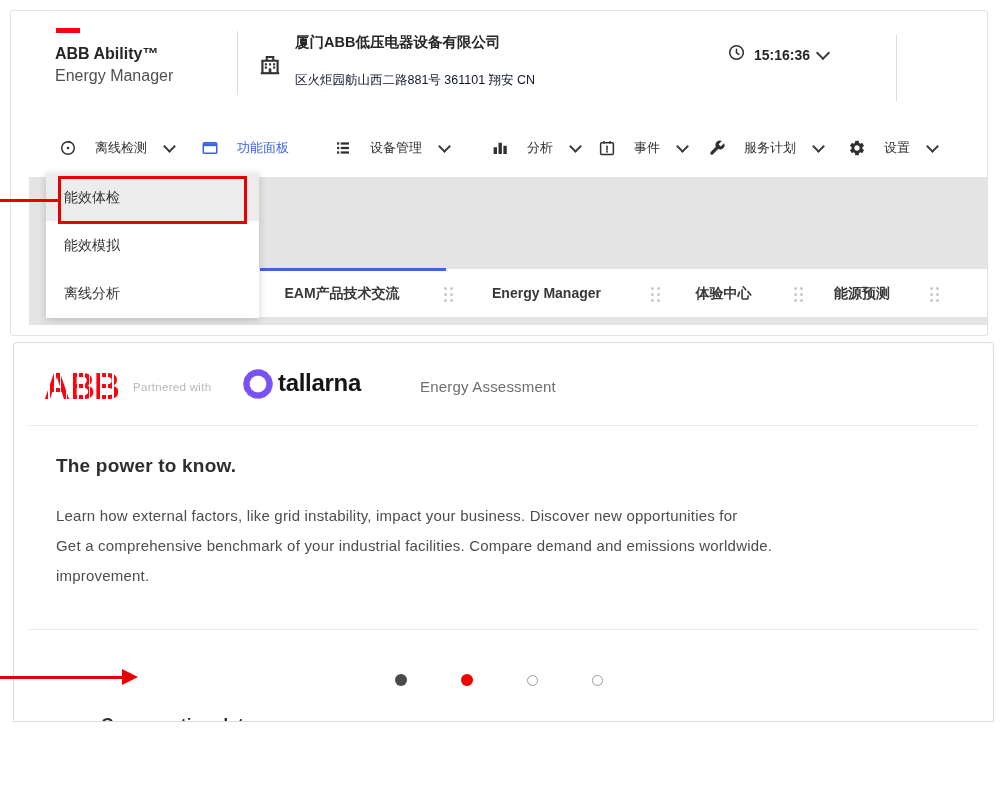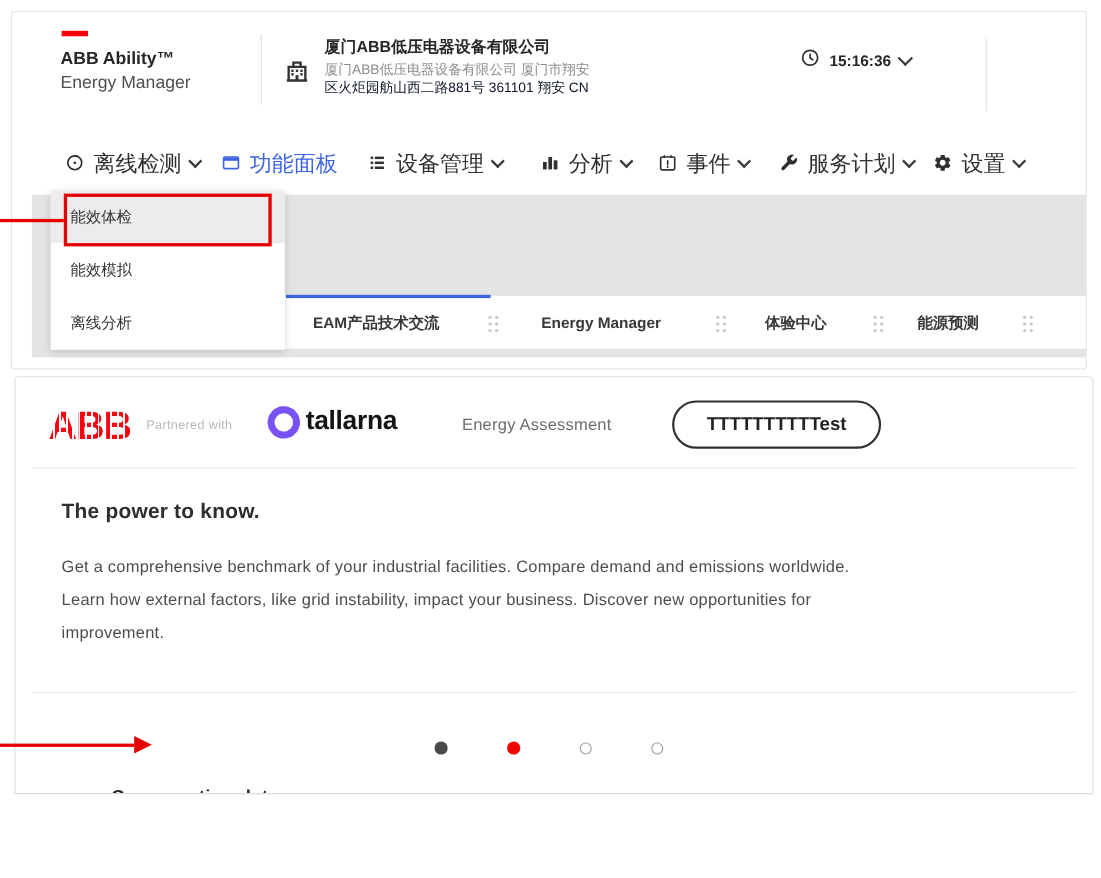--- a/index.html
+++ b/index.html
@@ -16,22 +16,22 @@
   .bldg{position:absolute;left:246px;top:40px;}
   .cmp-name{position:absolute;left:284px;top:22px;font-size:14.5px;font-weight:700;color:#262626;}
   .cmp-addr1{position:absolute;left:284px;top:44px;font-size:12.5px;color:#8c8c8c;}
   .cmp-addr2{position:absolute;left:284px;top:61px;font-size:12.5px;color:#0f172a;}
   .clock-group{position:absolute;left:716px;top:32px;display:flex;align-items:center;gap:8px;cursor:pointer;}
   .clock-time{font-size:14px;font-weight:700;color:#262626;}
   .chev{display:inline-block;width:7px;height:7px;border-right:2px solid #3a3a3a;border-bottom:2px solid #3a3a3a;
         transform:rotate(45deg);margin-top:-4px;}
   .chev.big{width:8px;height:8px;}
 
-  .nav-item{position:absolute;top:122px;height:30px;display:flex;align-items:center;gap:8px;
-            font-size:20px;color:#2f2f2f;cursor:pointer;white-space:nowrap;}
+  .nav-item{position:absolute;top:122px;height:30px;display:flex;align-items:center;gap:18px;
+            font-size:13px;color:#2f2f2f;cursor:pointer;white-space:nowrap;}
   .nav-item .nicon{display:flex;align-items:center;}
   .nav-item.active{color:#3c64e4;}
 
   .gray-band{position:absolute;left:18px;top:166px;width:958px;height:148px;background:#e4e4e4;}
   .tab-row{position:absolute;left:248px;top:258px;width:728px;height:48px;background:#fff;}
   .tab-indicator{position:absolute;left:249px;top:257px;width:186px;height:3px;background:#3c64e4;}
   .tab{position:absolute;top:258px;height:48px;line-height:48px;text-align:center;
        font-size:14px;font-weight:700;color:#383838;cursor:pointer;white-space:nowrap;}
   .handle{position:absolute;top:276px;width:10px;height:16px;cursor:grab;}
   .handle i{display:block;width:3px;height:3px;border-radius:50%;background:#c9c9c9;
@@ -98,21 +98,20 @@
         <rect x="7.2" y="11.3" width="2" height="2"></rect>
           <rect x="11" y="11.3" width="2" height="2"></rect>
           <rect x="14.8" y="11.3" width="2" height="2"></rect>
         <rect x="7.2" y="14.3" width="2" height="2"></rect>
           <rect x="14.8" y="14.3" width="2" height="2"></rect>
         <rect x="10.8" y="16" width="2.4" height="4.5"></rect>
       </g>
     </svg>
   </span>
   <div class="cmp-name">厦门ABB低压电器设备有限公司</div>
-  <div class="cmp-addr1">厦门ABB低压电器设备有限公司 厦门市翔安</div>
   <div class="cmp-addr2">区火炬园舫山西二路881号 361101 翔安 CN</div>
 
   <div class="clock-group">
     <span>
       <svg width="19" height="19" viewBox="0 0 24 24">
         <circle cx="12" cy="12" r="8.6" fill="none" stroke="#333" stroke-width="2"></circle>
         <path d="M12 8v4.4l3 2" fill="none" stroke="#333" stroke-width="2" stroke-linecap="round"></path>
       </svg>
     </span>
     <span class="clock-time">15:16:36</span>
@@ -241,29 +240,28 @@
 
   <span class="tl-icon">
     <svg width="36" height="36" viewBox="0 0 36 36">
       <circle cx="18" cy="18" r="11.5" fill="none" stroke="#7a52f4" stroke-width="6.5" stroke-dasharray="2.2 2.8" stroke-linecap="round"></circle>
     </svg>
   </span>
   <div class="tl-name">tallarna</div>
 
   <div class="product">Energy Assessment</div>
 
-  <div class="pill">TTTTTTTTTTest</div>
 
   <div class="hdiv" style="top:82px;"></div>
 
   <div class="hero-title">The power to know.</div>
 
   <div class="hero-para">
+    <div>Learn how external factors, like grid instability, impact your business. Discover new opportunities for</div>
     <div>Get a comprehensive benchmark of your industrial facilities. Compare demand and emissions worldwide.</div>
-    <div>Learn how external factors, like grid instability, impact your business. Discover new opportunities for</div>
     <div>improvement.</div>
   </div>
 
   <div class="hdiv" style="top:286px;"></div>
 
   <div class="dots">
     <span class="dot" data-state="filled-dark"></span>
     <span class="dot" data-state="filled-red"></span>
     <span class="dot" data-state="outline"></span>
     <span class="dot" data-state="outline"></span>

